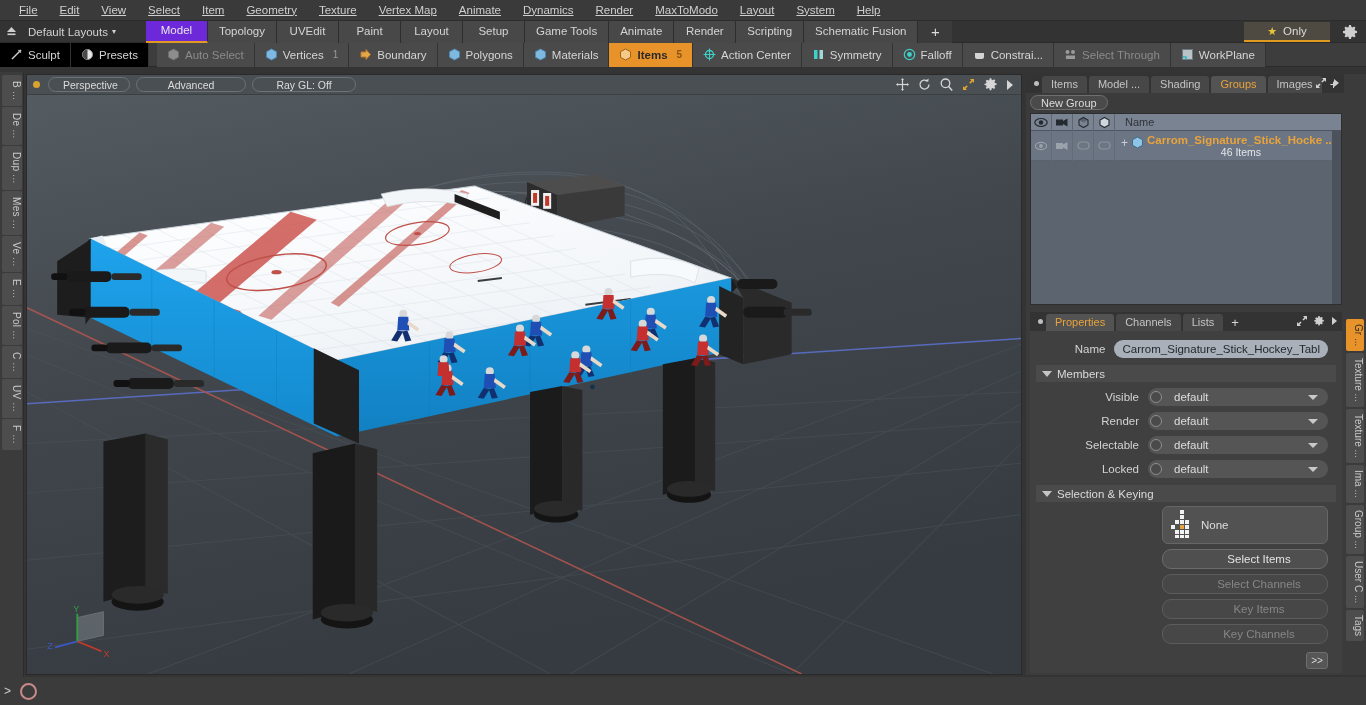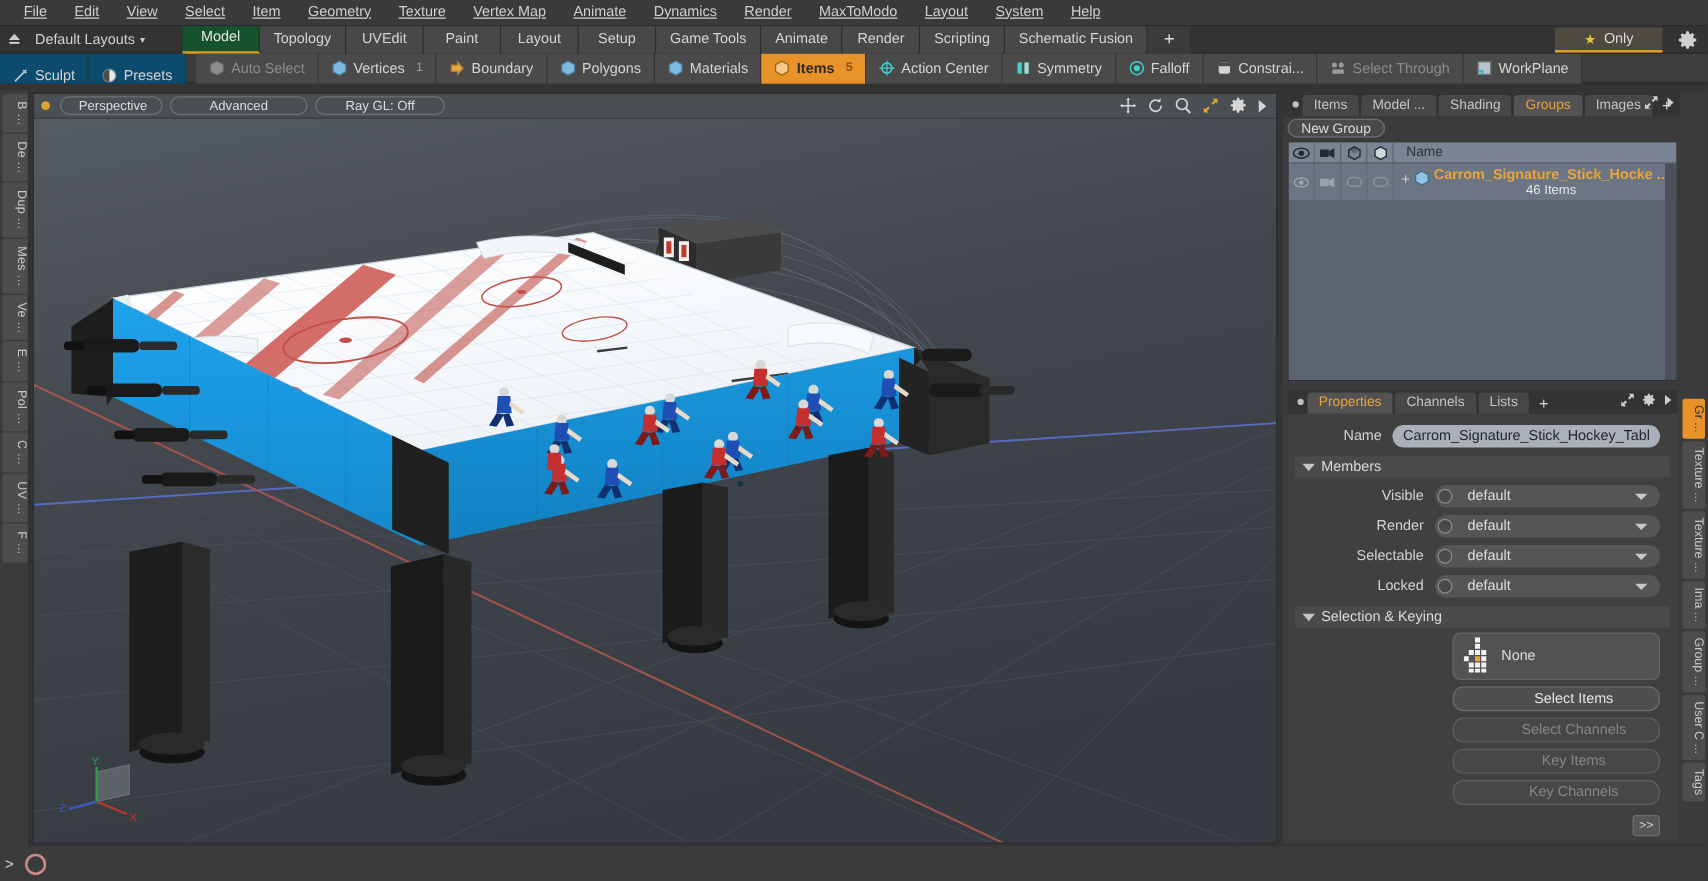--- a/index.html
+++ b/index.html
@@ -35,41 +35,41 @@
     color: #cdcdcd; font-size: 10px;
   }
   .lb-label { font-size: 11.5px; color: #d2d2d2; padding-left: 6px; }
   .lb-caret { font-size: 8px; margin-left: 4px; color: #cfcfcf; }
   .lay-tabs { display: flex; margin-left: 30px; height: 22px; }
   .lay-tab {
     min-width: 62px; padding: 0 11px; height: 22px; line-height: 21px; text-align: center;
     background: #484848; color: #d4d4d4; font-size: 11.5px;
     border-right: 1px solid #2d2d2d; cursor: default;
   }
-  .lay-tab.active { background: #14532d; color: #e6e6e6; border-bottom: 2px solid #e09a21; line-height: 19px; }
+  .lay-tab.active { background: #6d28d9; color: #e6e6e6; border-bottom: 2px solid #e09a21; line-height: 19px; }
   .lay-plus { width: 34px; text-align: center; line-height: 22px; font-size: 15px; color: #dcdcdc; background: #3b3b3b; }
   .only-btn {
     position: absolute; right: 36px; top: 1px; width: 86px; height: 20px;
     background: #4e4a42; border-bottom: 2px solid #e09a21; display: flex;
     align-items: center; justify-content: center; gap: 6px; font-size: 11.5px; color: #dcdcdc;
   }
   .star { color: #e5c23a; font-size: 11px; }
   .gear-top { position: absolute; right: 8px; top: 3px; width: 16px; height: 16px; color: #cfcfcf; }
 
   
   .toolbar {
     height: 24px; background: #3d3d3d; display: flex; align-items: center;
     border-bottom: 1px solid #2a2a2a;
   }
   .tb-item {
     display: flex; align-items: center; gap: 5px; padding: 0 10px; height: 24px;
     background: #4a4a4a; border-right: 1px solid #333; font-size: 11.5px; color: #d5d5d5;
     cursor: default; position: relative;
   }
-  .tb-item.plain { background: #0c4a6e; align-items: flex-end; }
+  .tb-item.plain { background: #000000; }
   .tb-item.dim { color: #8b8b8b; }
   .tb-item.active { background: #e8922a; color: #2a2a2a; font-weight: bold; }
   .tb-item.active .num { color: #8a5413; }
   .tb-sep { width: 8px; background: #3d3d3d; }
   .num { font-size: 10px; color: #9a9a9a; margin-left: 4px; }
 
   
   .ic { width: 13px; height: 13px; display: inline-block; flex: 0 0 auto; }
 
   

